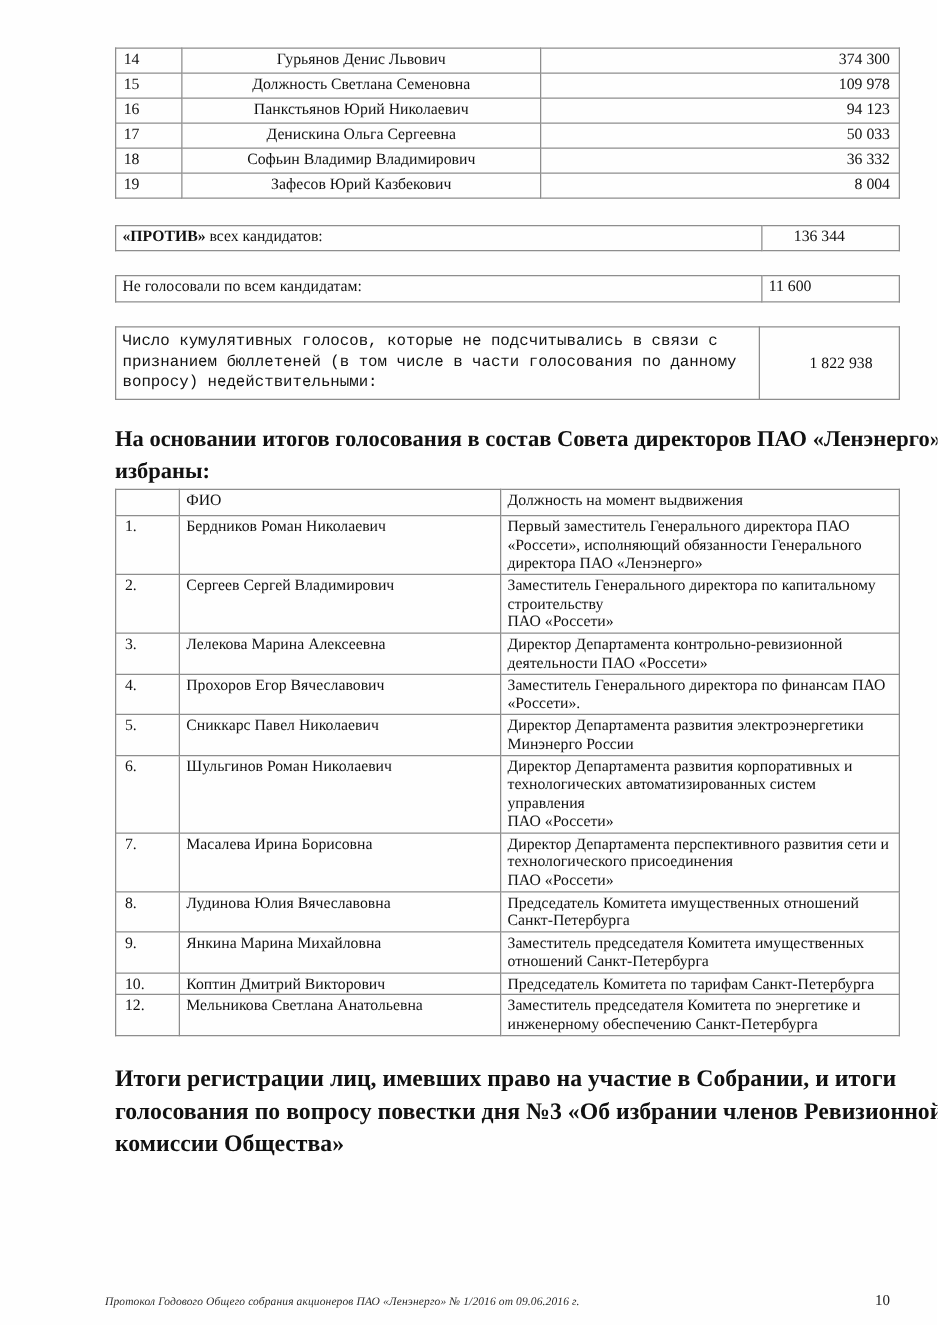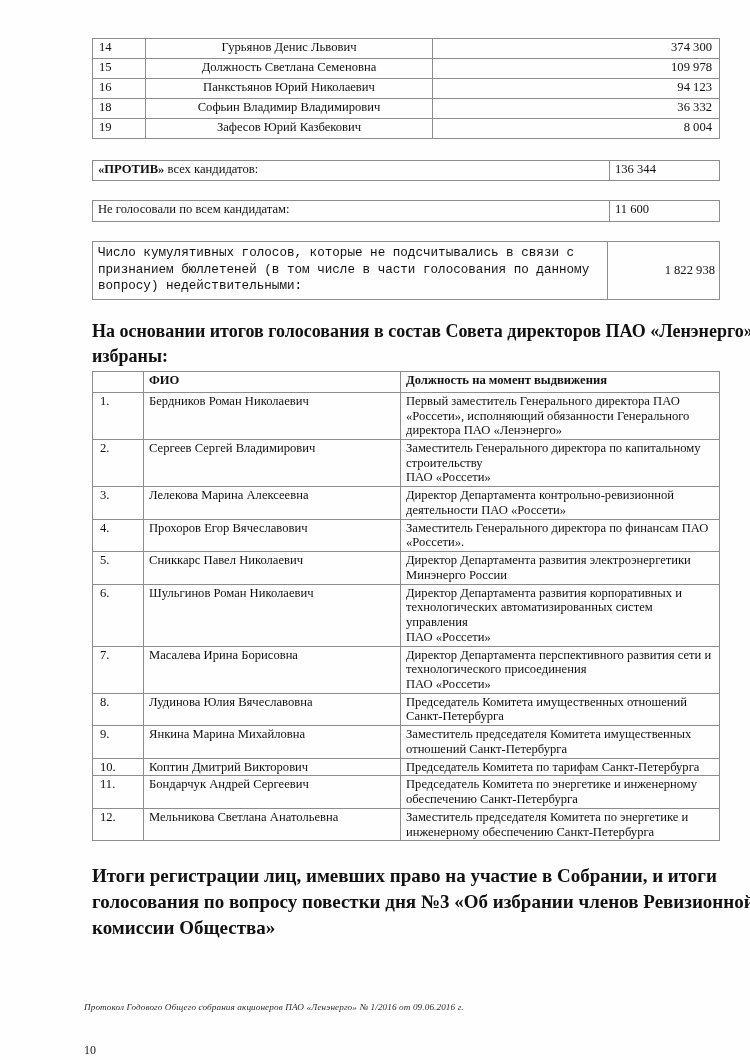--- a/index.html
+++ b/index.html
@@ -50,64 +50,63 @@
   .tbl-candidates .c-name  { width: 276px; text-align: center; }
   .tbl-candidates .c-votes { text-align: right; padding-right: 7px; margin-top: 37px; }
 
   
   .gap-a { height: 21px; }
   .gap-b { height: 19px; }
   .gap-c { height: 19px; }
   .gap-d { height: 19px; }
 
   .tbl-summary .s-label { width: 506px; }
-  .tbl-summary .s-value { text-align: left; padding-right: 23px; }
+  .tbl-summary .s-value { text-align: center; padding-right: 23px; }
   .tbl-summary td { height: 17px; margin-top: 20px; }
   .tbl-summary b { font-weight: bold; }
 
   .tbl-notvoted .n-label { width: 506px; }
   .tbl-notvoted .n-value { padding-right: 7px; }
   .tbl-notvoted td { height: 18px; }
 
   .tbl-cumulative .k-label { width: 504px; line-height: 1.33; padding-top: 3px; padding-bottom: 4px; font-family: Liberation Mono, monospace;}
-  .tbl-cumulative .k-value { text-align: right; padding-right: 4px; vertical-align: middle; }
+  .tbl-cumulative .k-value { text-align: right; padding-right: 21px; vertical-align: middle; }
 
   
   .section-heading {
     font-weight: bold;
     font-size: 18px;
     line-height: 1.35;
     margin: 0;
     padding: 0 0 3px 0;
   }
 
   
   .tbl-board .b-num  { width: 38px; text-align: left; padding-left: 7px; }
   .tbl-board .b-fio  { width: 246px; }
   .tbl-board .b-pos  { }
   .tbl-board td { line-height: 1.25; padding-top: 1px; padding-bottom: 1px; }
-  .tbl-board thead td { font-weight: bold; height: 18px; }
+  .tbl-board thead td { font-weight: normal; height: 18px; }
 
   
   .closing {
     font-weight: bold;
     font-size: 19px;
     line-height: 1.36;
     margin: 0;
   }
 
   .footer {
     position: absolute;
     left: 84px;
     top: 1002px;
     width: 628px;
     display: flex;
     align-items: baseline;
     justify-content: space-between;
-    flex-direction: column;
   }
   .footer-text {
     font-style: italic;
     font-size: 9.2px;
     color: #2b2b2b;
     letter-spacing: 0.1px;
   }
   .footer-page {
     font-size: 12px;
     color: #222;
@@ -131,20 +130,25 @@
           <td class="c-num">15</td>
           <td class="c-name">Должность Светлана Семеновна</td>
           <td class="c-votes">109 978</td>
         </tr>
         <tr>
           <td class="c-num">16</td>
           <td class="c-name">Панкстьянов Юрий Николаевич</td>
           <td class="c-votes">94 123</td>
         </tr>
         <tr>
+          <td class="c-num">17</td>
+          <td class="c-name">Денискина Ольга Сергеевна</td>
+          <td class="c-votes">50 033</td>
+        </tr>
+        <tr>
           <td class="c-num">18</td>
           <td class="c-name">Софьин Владимир Владимирович</td>
           <td class="c-votes">36 332</td>
         </tr>
         <tr>
           <td class="c-num">19</td>
           <td class="c-name">Зафесов Юрий Казбекович</td>
           <td class="c-votes">8 004</td>
         </tr>
       </tbody>
@@ -238,25 +242,20 @@
         </tr>
         <tr>
           <td class="b-num">9.</td>
           <td class="b-fio">Янкина Марина Михайловна</td>
           <td class="b-pos">Заместитель председателя Комитета имущественных отношений Санкт-Петербурга</td>
         </tr>
         <tr>
           <td class="b-num">10.</td>
           <td class="b-fio">Коптин Дмитрий Викторович</td>
           <td class="b-pos">Председатель Комитета по тарифам Санкт-Петербурга</td>
-        </tr>
-        <tr>
-          <td class="b-num">11.</td>
-          <td class="b-fio">Бондарчук Андрей Сергеевич</td>
-          <td class="b-pos">Председатель Комитета по энергетике и инженерному обеспечению  Санкт-Петербурга</td>
         </tr>
         <tr>
           <td class="b-num">12.</td>
           <td class="b-fio">Мельникова Светлана Анатольевна</td>
           <td class="b-pos">Заместитель председателя Комитета по энергетике и инженерному обеспечению Санкт-Петербурга</td>
         </tr>
       </tbody>
     </table>
 
     <div style="height:22px"></div>

